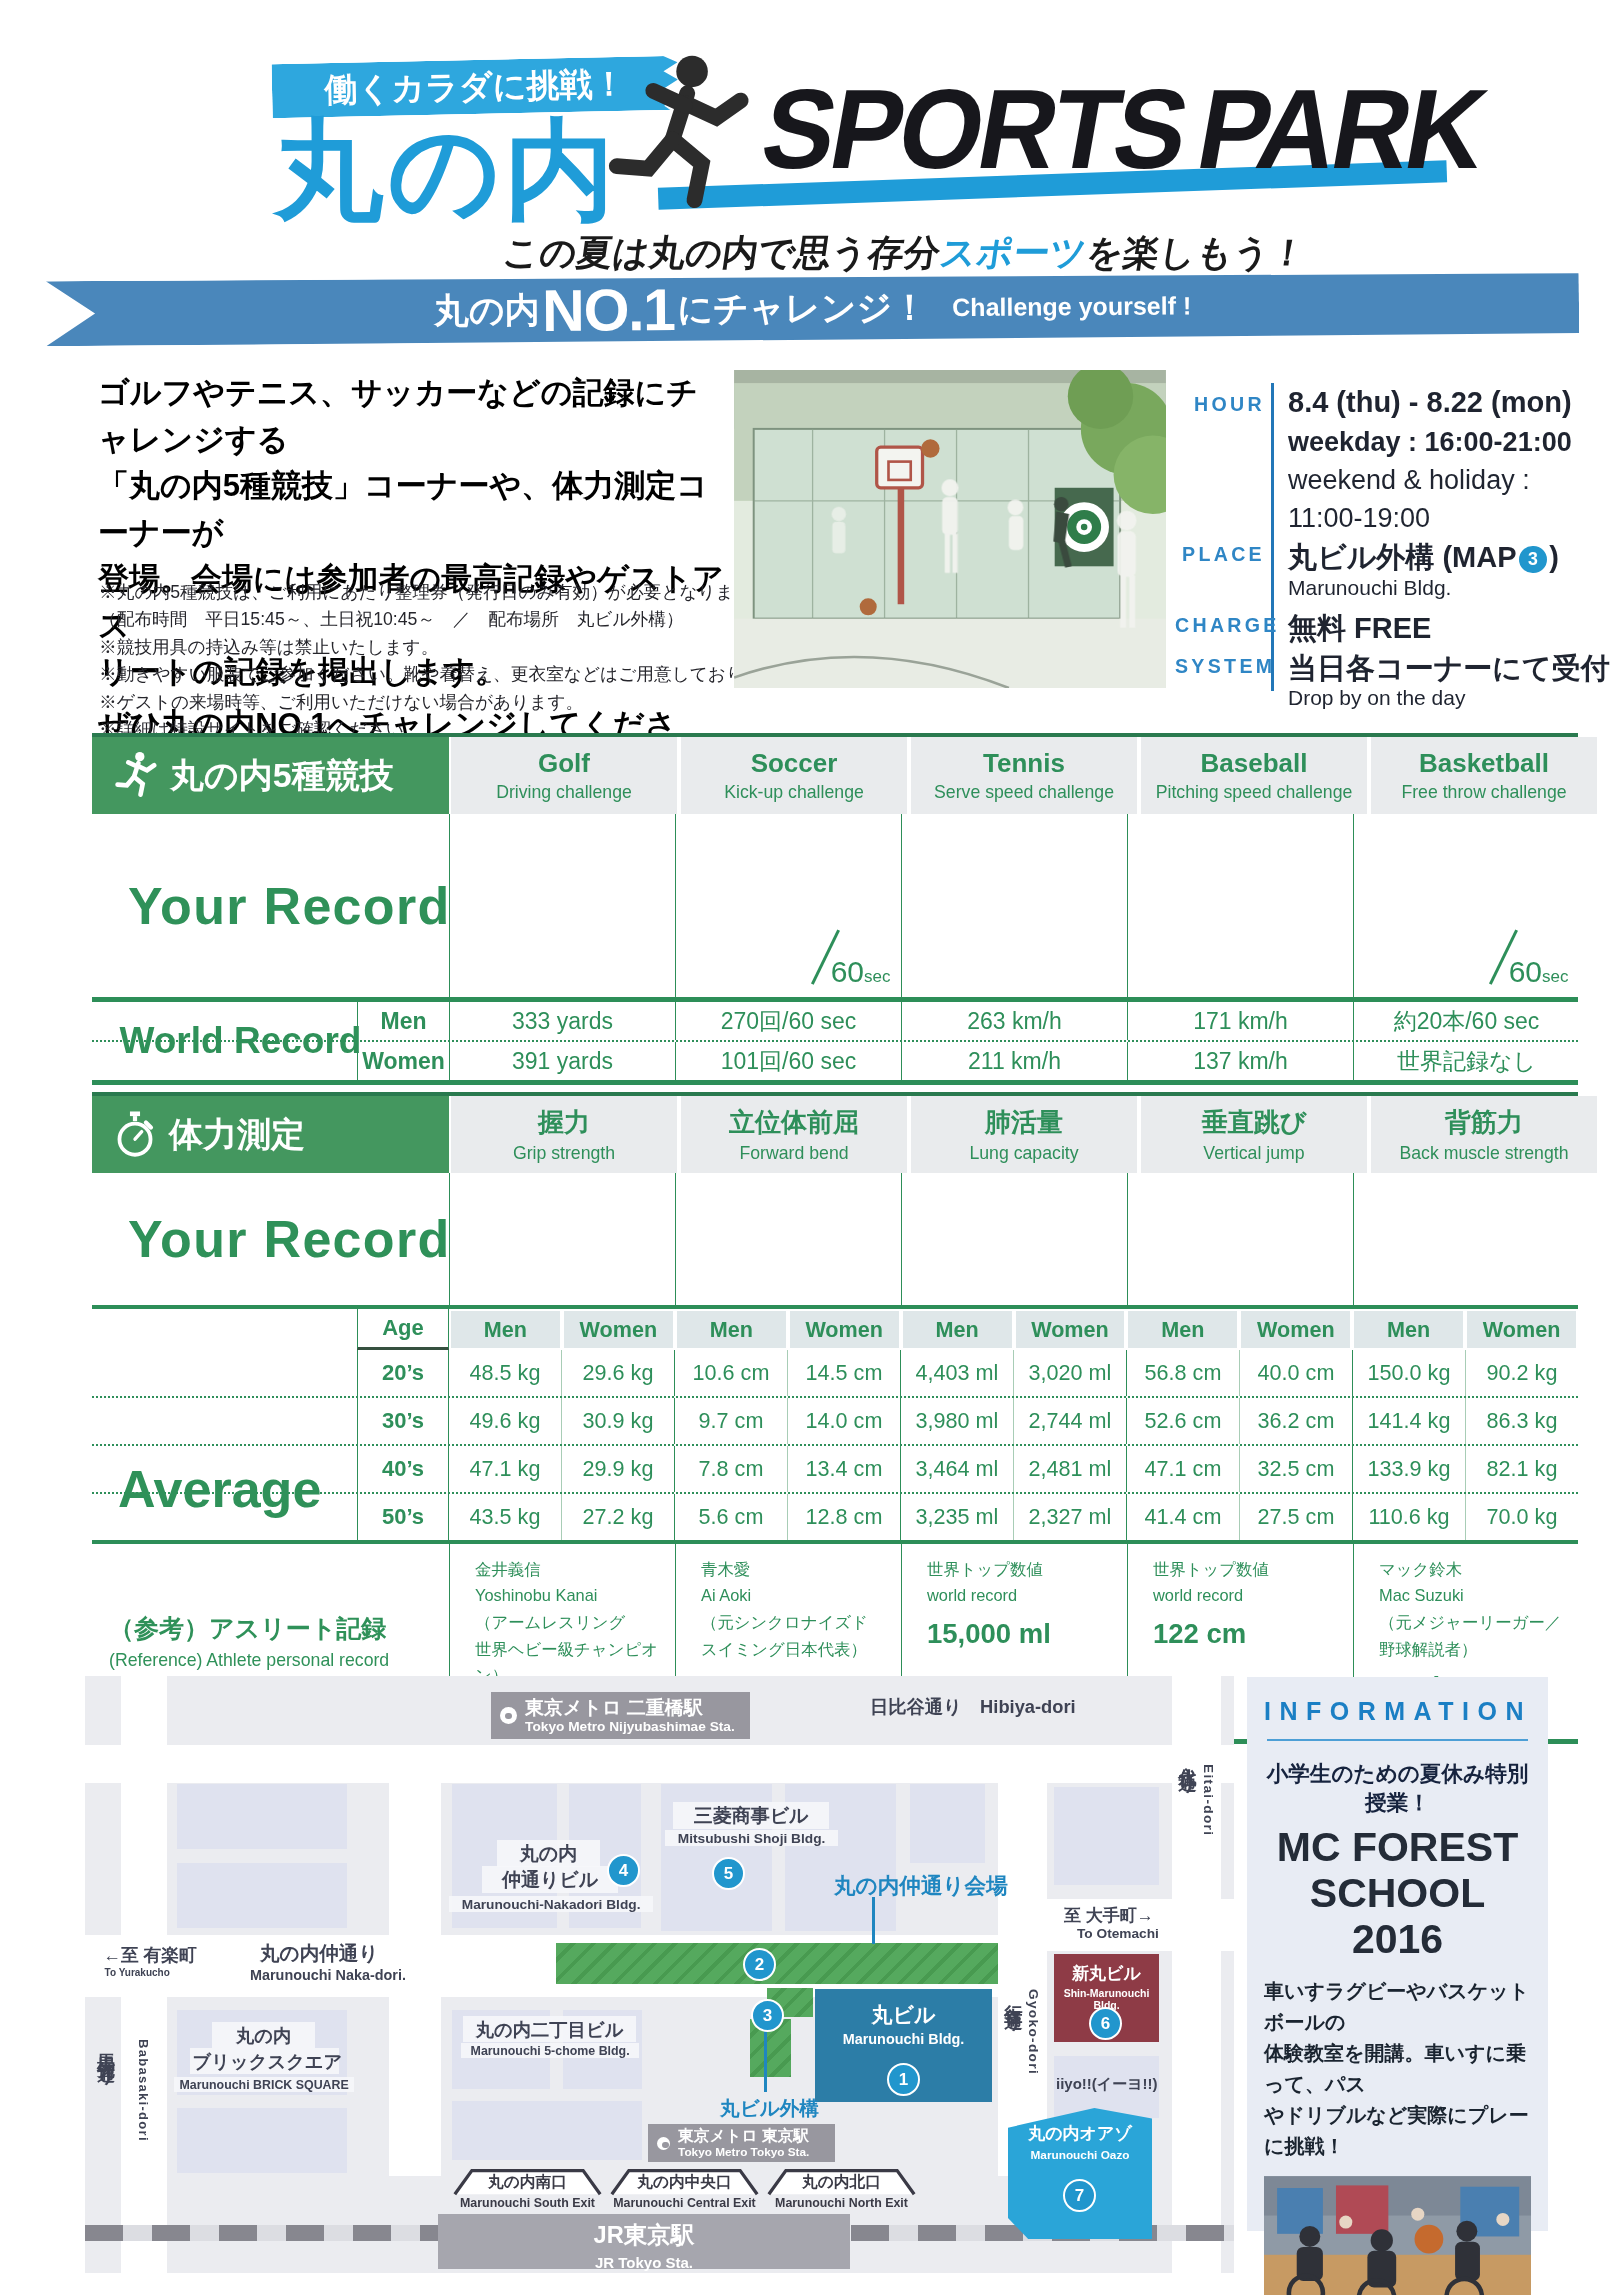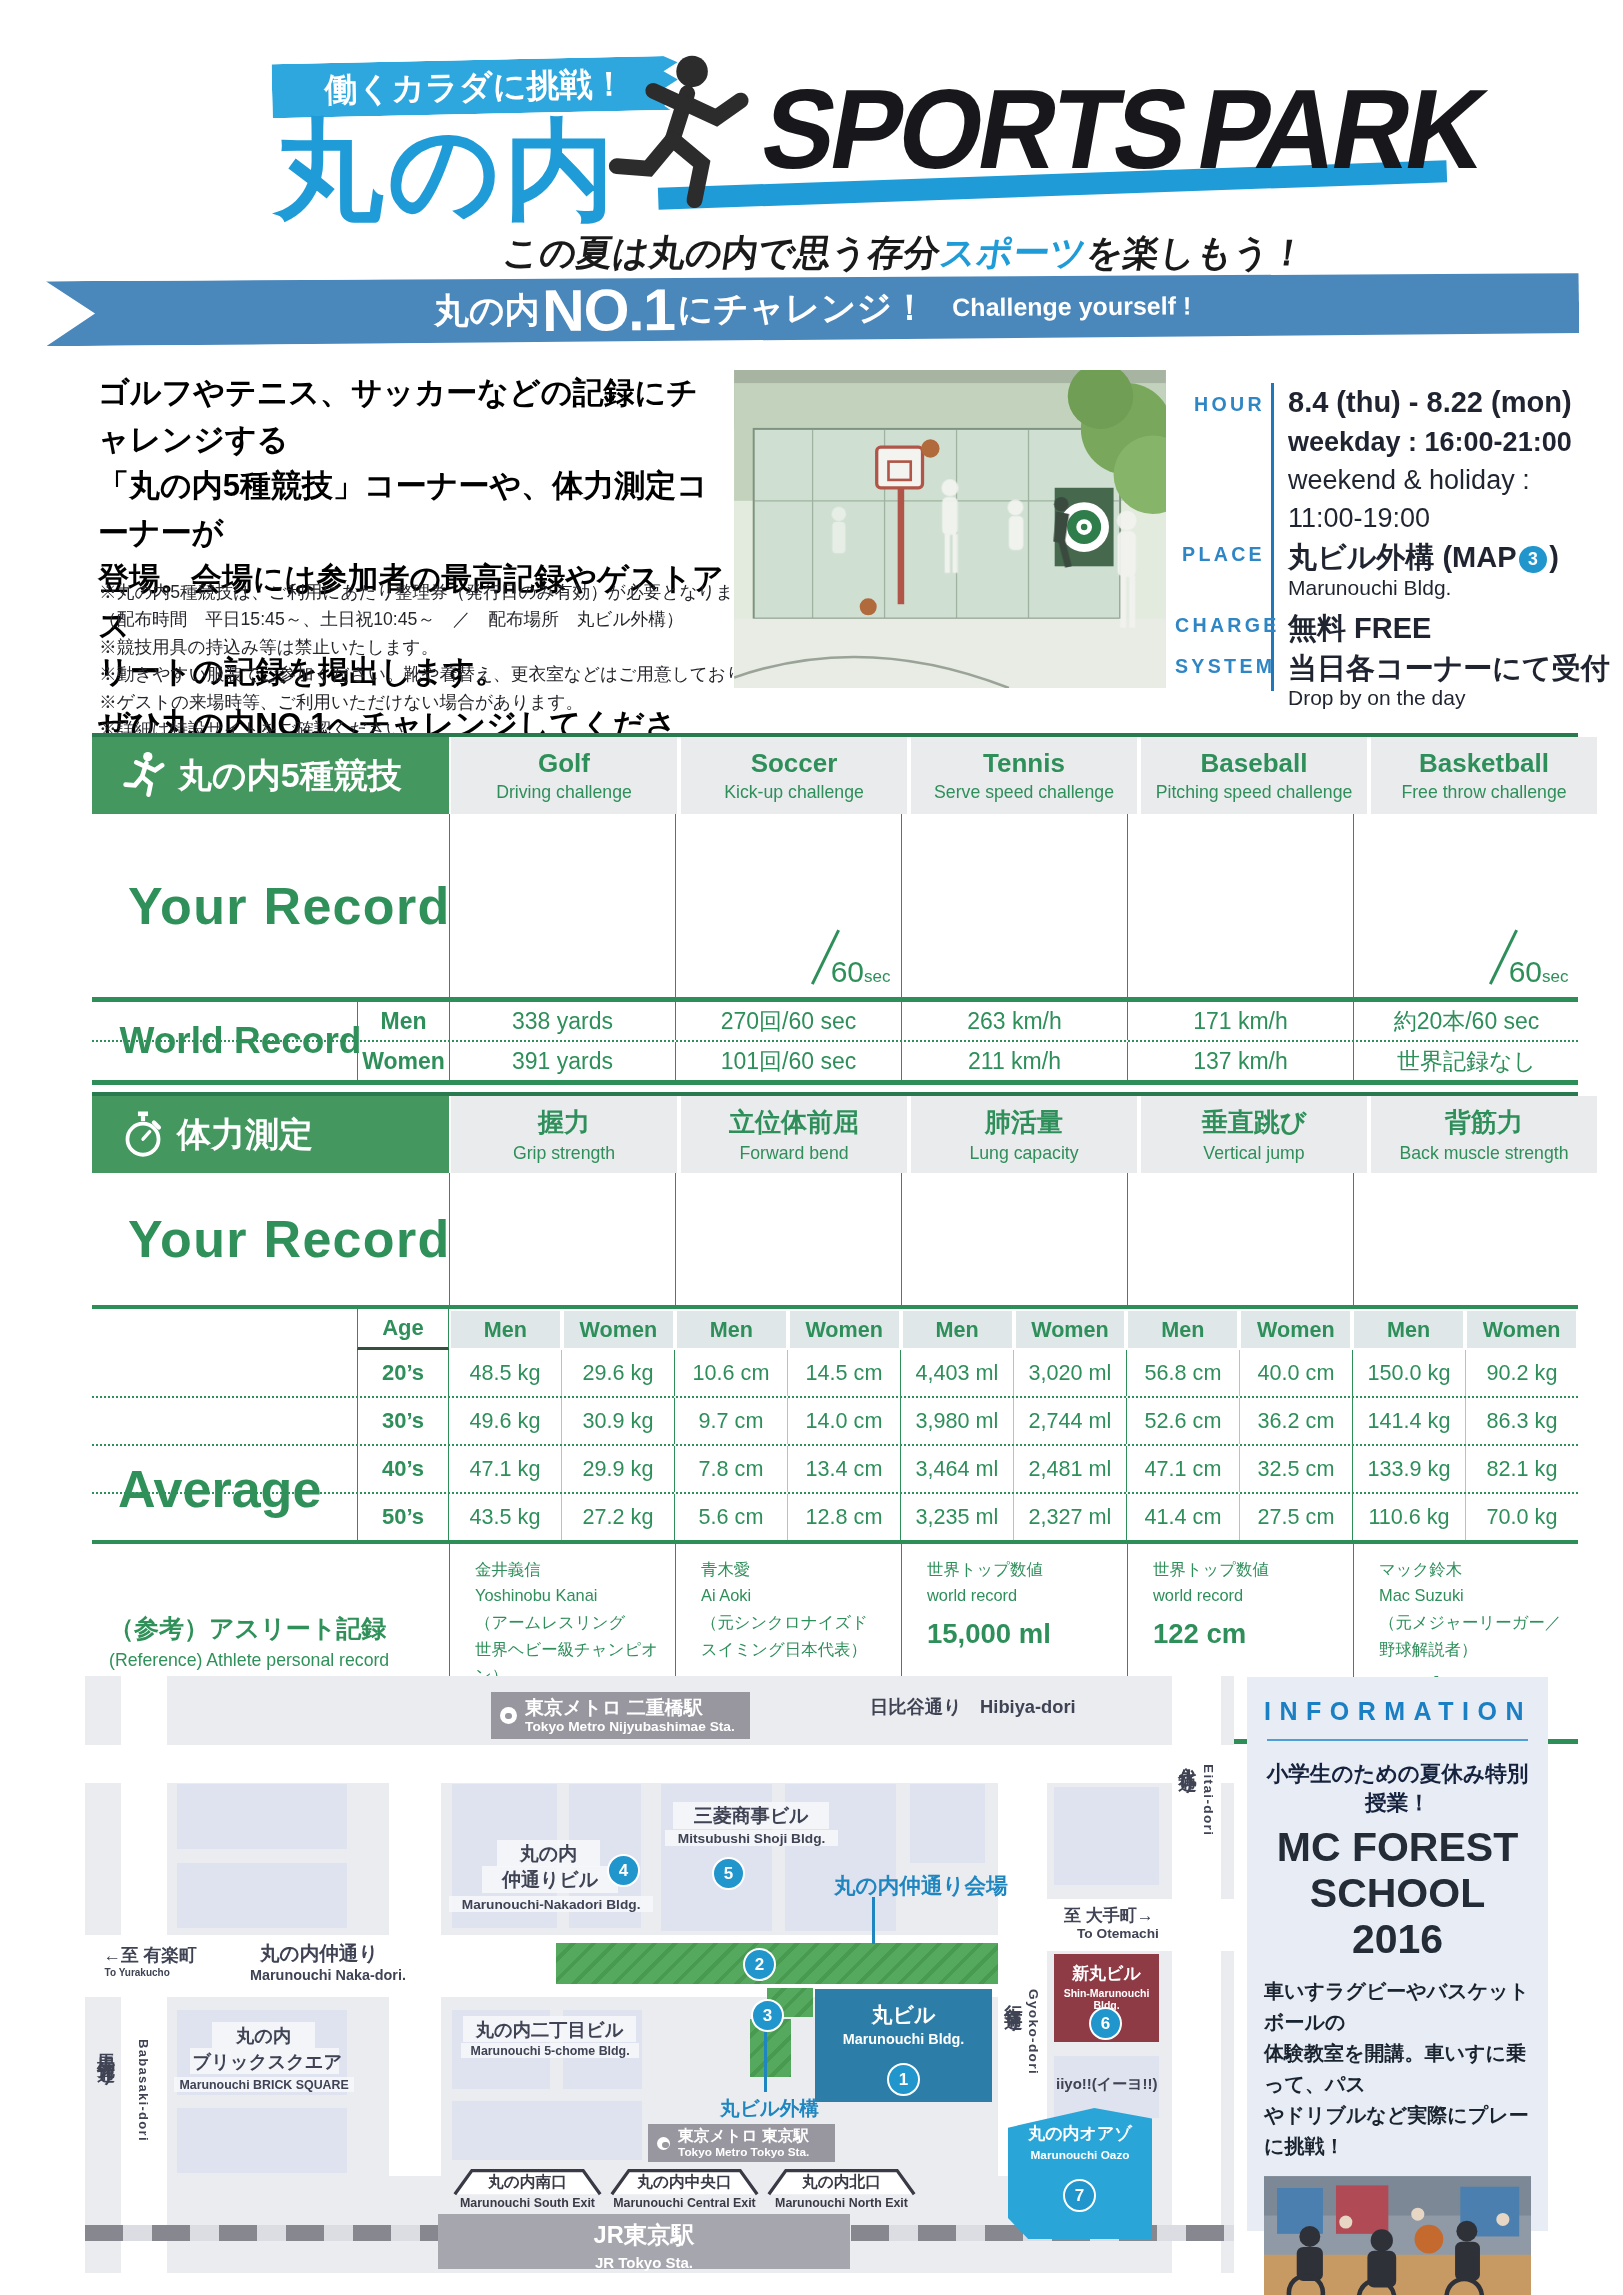--- a/index.html
+++ b/index.html
@@ -47,21 +47,21 @@
   .det-val { left:1288px; color:#1f2430; }
   .det-big { font-size:29px; font-weight:bold; }
   .det-med { font-size:27px; font-weight:500; }
   .det-sub { font-size:21px; font-weight:500; }
   .mapnum { display:inline-flex; width:27.5px; height:27.5px; border-radius:50%; background:#2196cd; color:#fff;
     align-items:center; justify-content:center; font-size:17.7px; font-weight:bold; vertical-align:middle; margin:0 2.6px; }
 
   
   .t { position:absolute; left:92px; width:1486px; }
   .trow { display:flex; }
-  .gcell { flex:0 0 357px; background:#44975f; display:flex; align-items:center; padding-left:30px; gap:13px;
+  .gcell { flex:0 0 357px; background:#44975f; display:flex; align-items:center; padding-left:22px; gap:13px;
     color:#fff; font-size:34px; font-weight:bold; box-sizing:border-box; }
   .tcol { flex:0 0 226px; box-sizing:border-box; }
   .t-banner { height:77px; border-top:4.6px solid #2a7a4f; }
   .t-banner .tcol { background:#e9ebed; margin:0 2px; display:flex; flex-direction:column; align-items:center; justify-content:center; color:#2e8f5a; }
   .cname { font-size:26px; font-weight:bold; }
   .csub { font-size:17.7px; margin-top:3.9px; }
   .yr-row { position:relative; }
   .yr-row .tcol { border-left:1.3px solid #2d8e58; position:relative; }
   .yr-text { position:absolute; left:36px; top:50%; transform:translateY(-50%); font-size:52px; font-weight:bold; color:#2f9159; letter-spacing:1.3px; }
   .per60 { position:absolute; right:10.5px; bottom:7.9px; color:#2e8f5a; white-space:nowrap; }
@@ -311,21 +311,21 @@
       <div class="tcol"></div>
       <div class="tcol"></div>
       <div class="tcol">
         <span class="per60"><i class="slash"></i><span class="n">60</span><span class="u">sec</span></span>
       </div>
     </div>
     <div class="world">
       <div class="world-label">World Record</div>
       <div class="w-row">
         <div class="w-mw">Men</div>
-        <div class="w-val">338 yards</div>
+        <div class="w-val">333 yards</div>
         <div class="w-val">270回/60 sec</div>
         <div class="w-val">263 km/h</div>
         <div class="w-val">171 km/h</div>
         <div class="w-val">約20本/60 sec</div>
       </div>
       <div class="w-row">
         <div class="w-mw">Women</div>
         <div class="w-val">391 yards</div>
         <div class="w-val">101回/60 sec</div>
         <div class="w-val">211 km/h</div>

